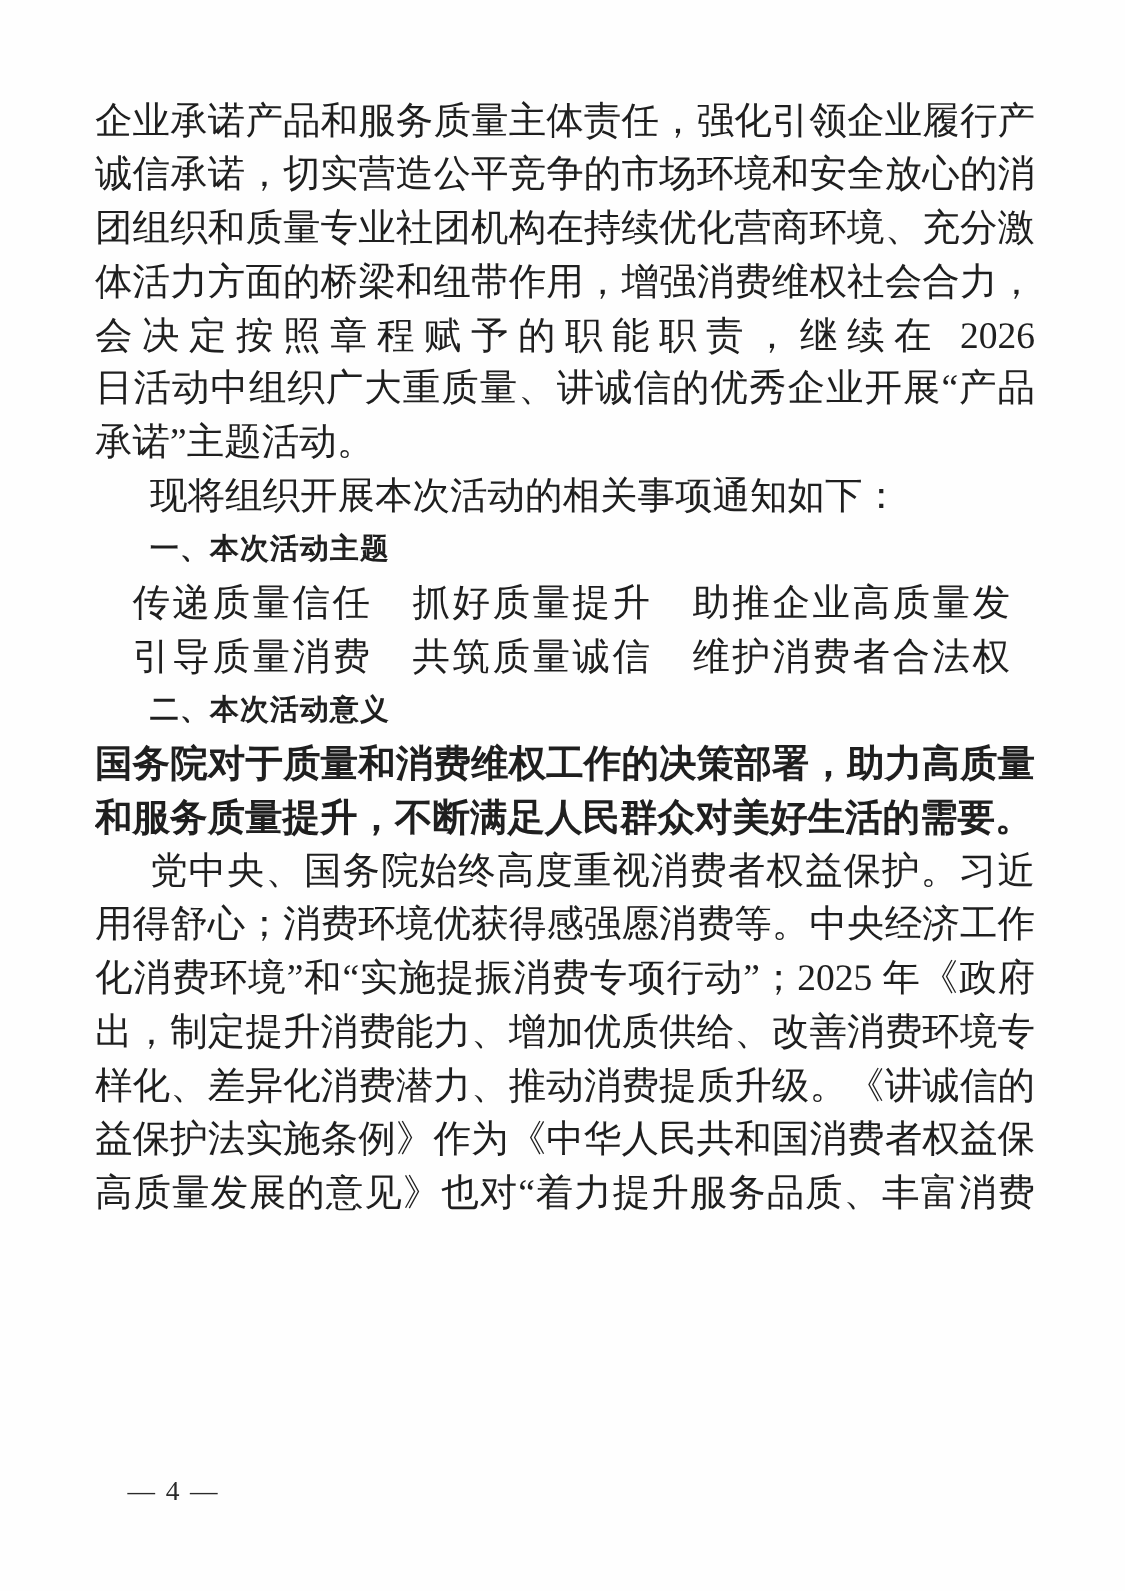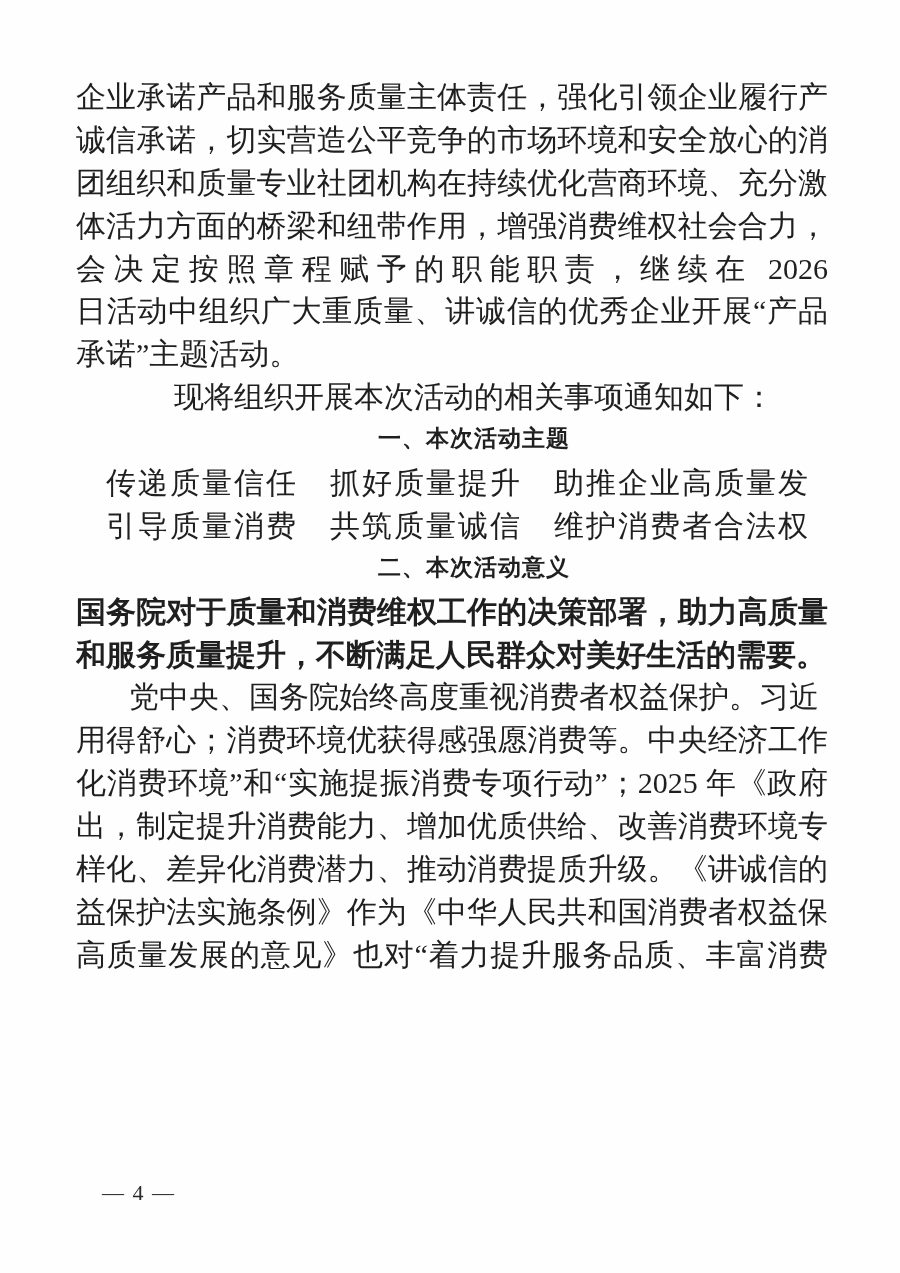--- a/index.html
+++ b/index.html
@@ -24,21 +24,20 @@
     font-size: 30px;
     overflow: hidden;
     white-space: normal;
   }
   .fill {
     text-align: justify;
     text-align-last: justify;
   }
   .indent {
     padding-left: 44px;
-    text-align: center;
   }
   .heading {
     font-family: Liberation Mono, monospace;
     font-weight: 700;
     font-size: 23px;
     letter-spacing: 1px;
   }
   .boldp {
     font-weight: 700;
   }

